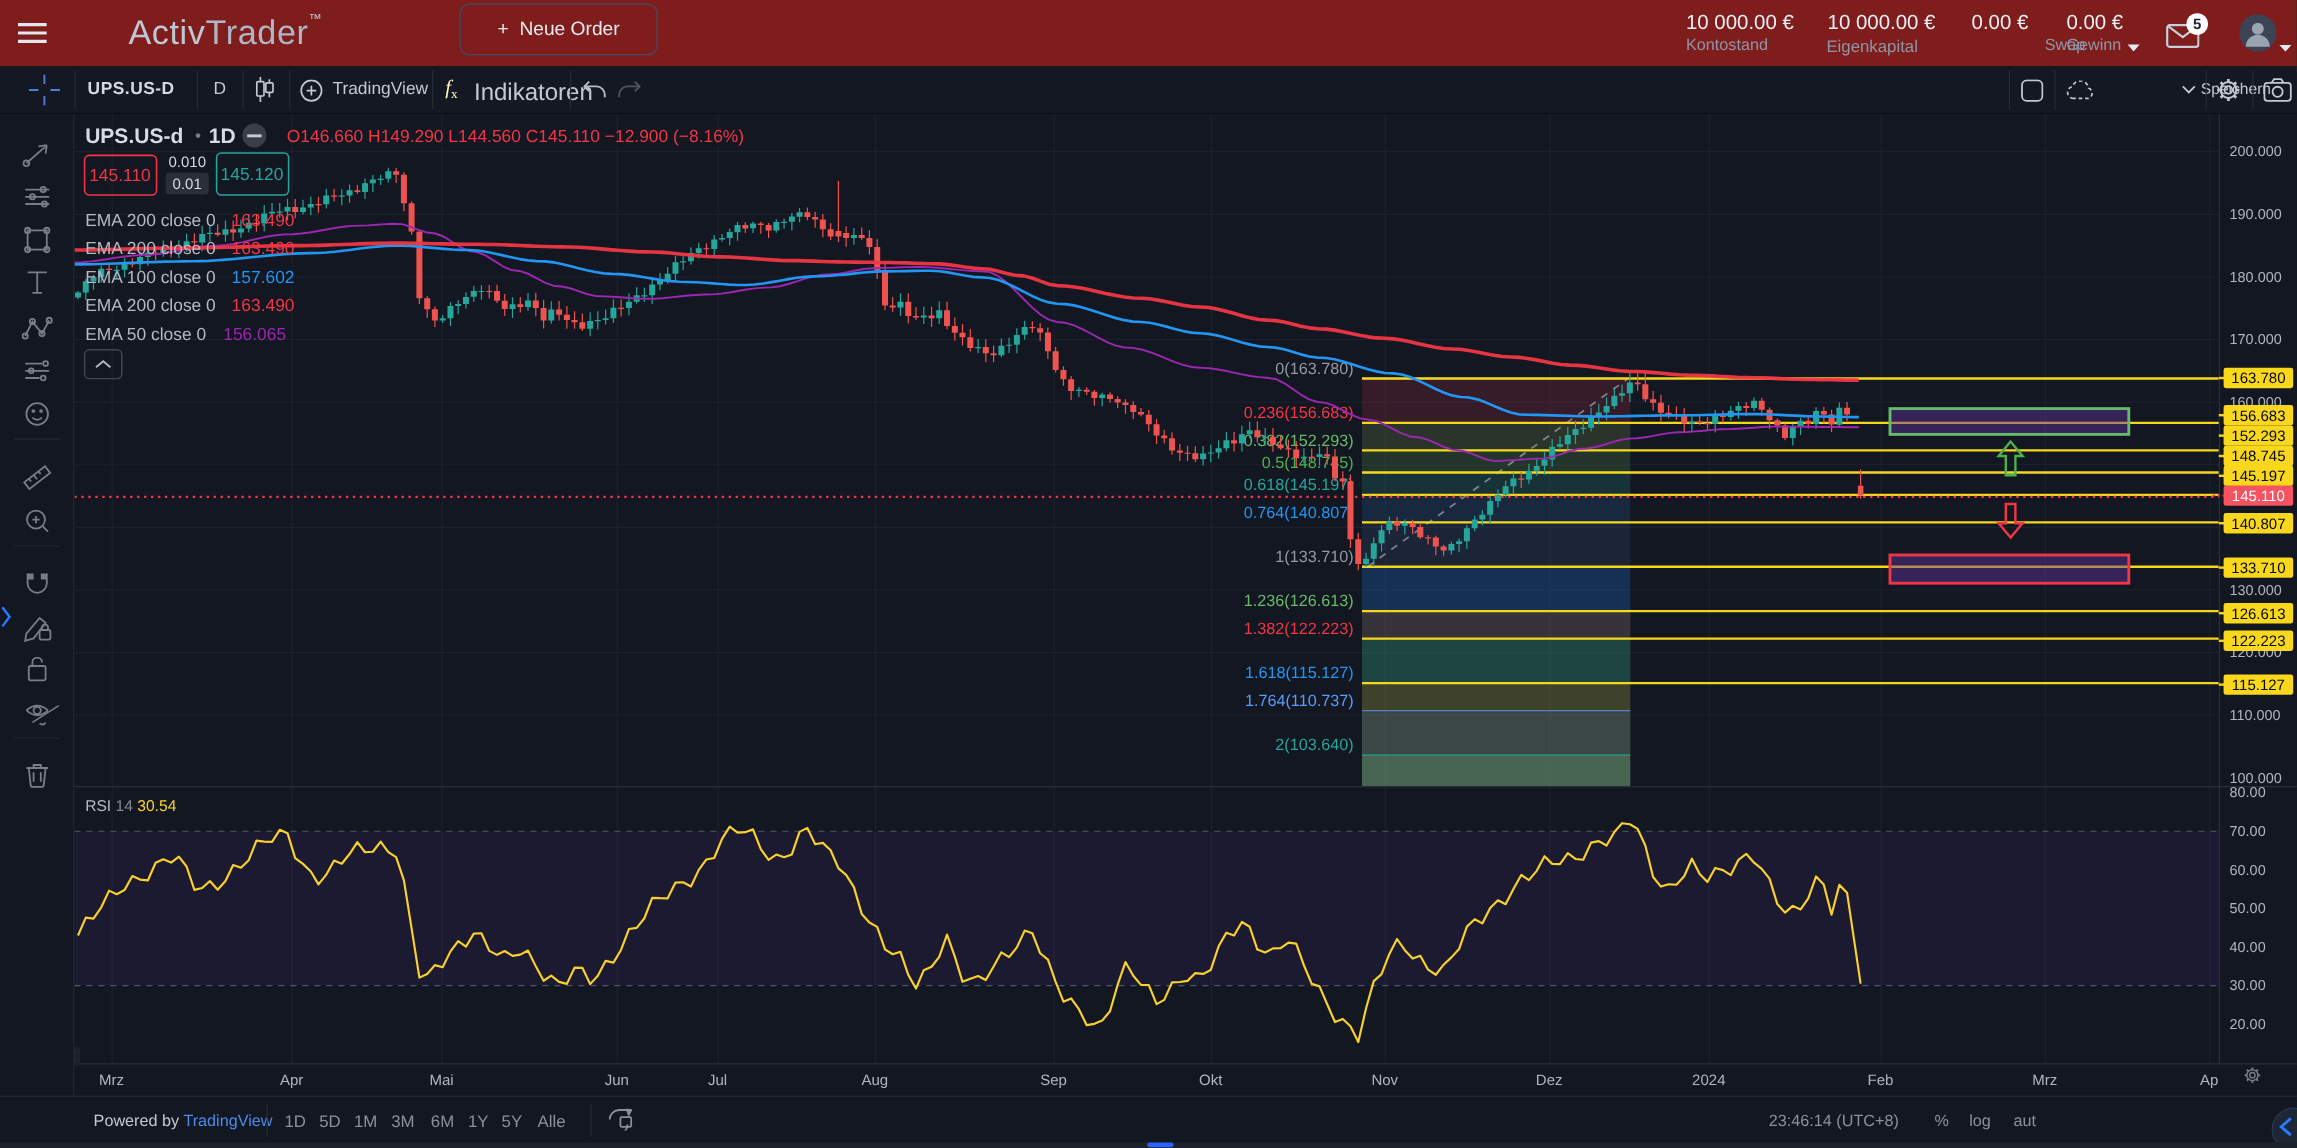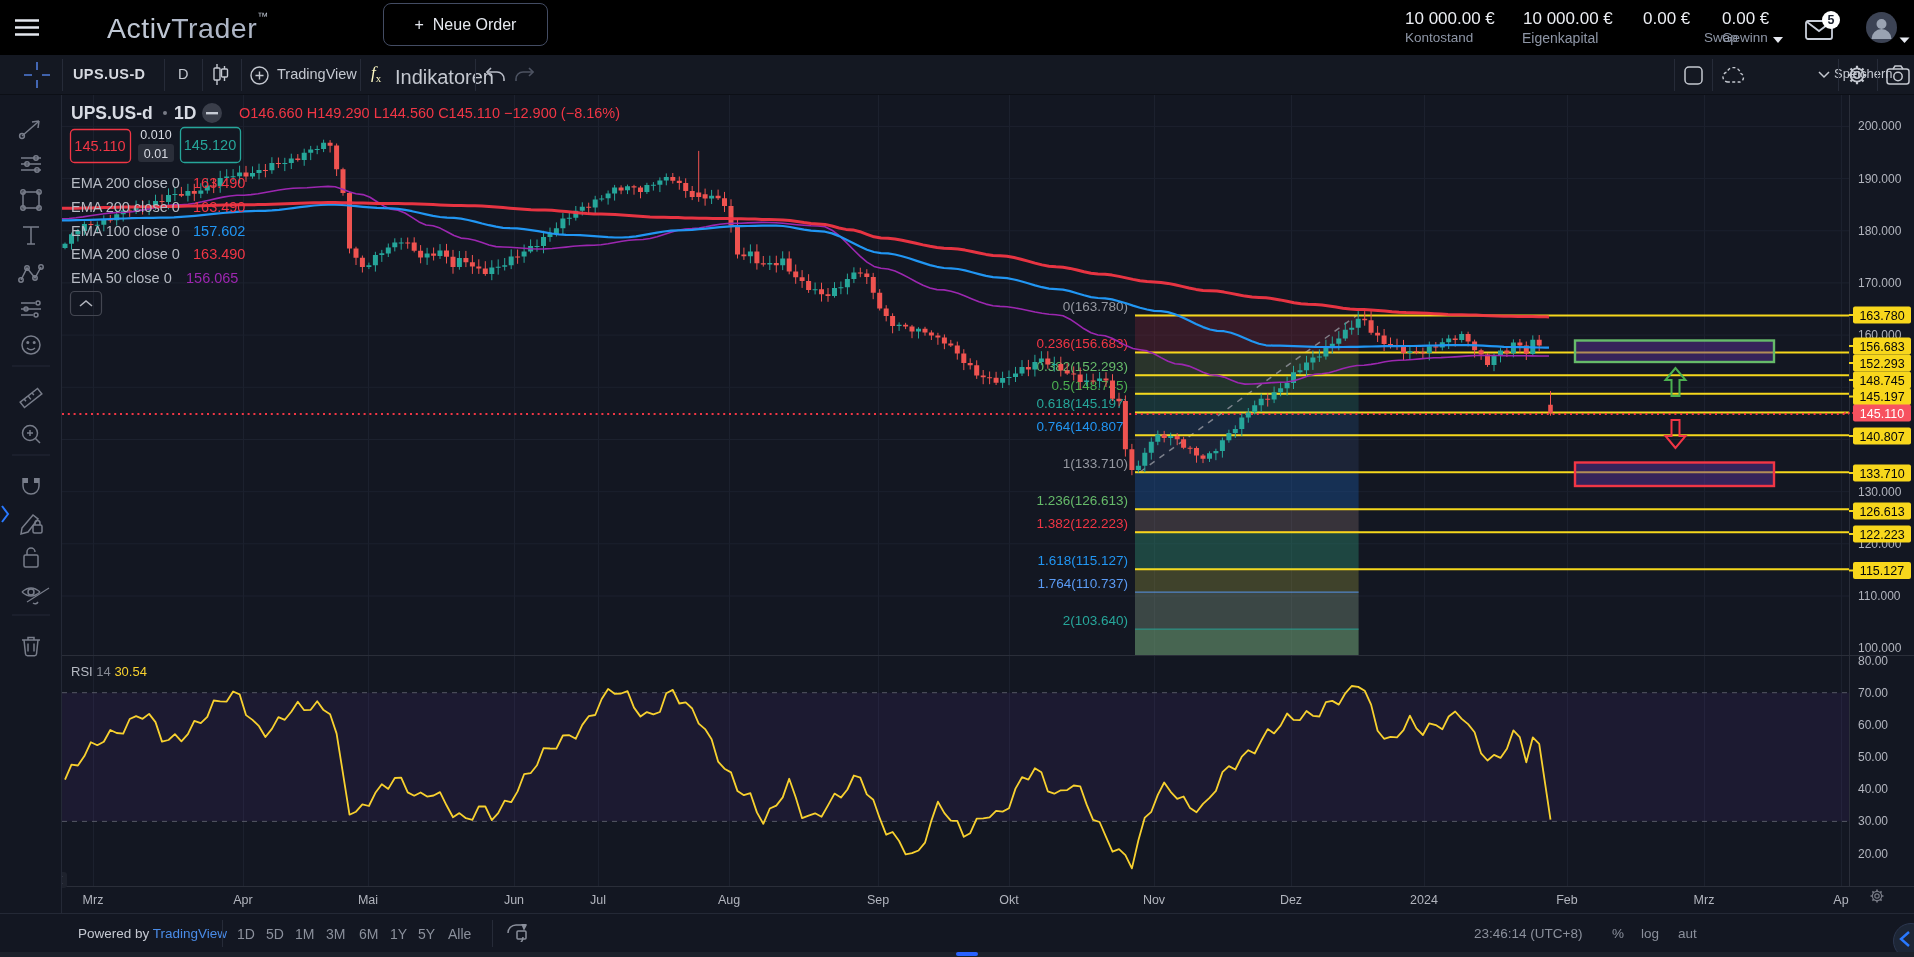--- a/index.html
+++ b/index.html
@@ -1,16 +1,16 @@
 <!DOCTYPE html>
 <html><head><meta charset="utf-8"><style>
 *{margin:0;padding:0;box-sizing:border-box}
 html,body{width:1914px;height:957px;overflow:hidden;background:#131722;font-family:"Liberation Sans",sans-serif}
 .abs{position:absolute}
-#topbar{position:absolute;left:0;top:0;width:1914px;height:60px;background:#000000;color:#c9cfda}
+#topbar{position:absolute;left:0;top:0;width:1914px;height:60px;background:#7f1d1d;color:#c9cfda}
 #toolbar{position:absolute;left:0;top:55px;width:1914px;height:40px;background:#141822;border-bottom:1px solid #0c0f16}
 .vsep{position:absolute;top:4px;height:32px;width:1px;background:#262b38}
 #lefttools{position:absolute;left:0;top:95px;width:62px;height:862px;background:#131722;border-right:1px solid #242936}
 #bottombar{position:absolute;left:0;top:913px;width:1914px;height:39px;background:#131722;border-top:1px solid #242936;color:#9a9fab;font-size:13.5px}
 .tf{position:absolute;top:12px;color:#8b909c;font-size:14px}
 </style></head>
 <body>
 <svg style="position:absolute;left:0;top:0" width="1914" height="957" viewBox="0 0 1914 957" font-family="&quot;Liberation Sans&quot;,sans-serif">
     <path d="M93.5 95V886 M243.5 95V886 M368.5 95V886 M514.5 95V886 M598.5 95V886 M729.5 95V886 M878.5 95V886 M1009.5 95V886 M1154.5 95V886 M1291.5 95V886 M1424.5 95V886 M1567.5 95V886 M1704.5 95V886 M1841.5 95V886" stroke="#1c212e" stroke-width="1"></path>
     <path d="M62 596.0H1849 M62 543.8H1849 M62 491.7H1849 M62 439.5H1849 M62 387.3H1849 M62 335.1H1849 M62 282.9H1849 M62 230.8H1849 M62 178.6H1849 M62 126.4H1849" stroke="#1c212e" stroke-width="1"></path>

